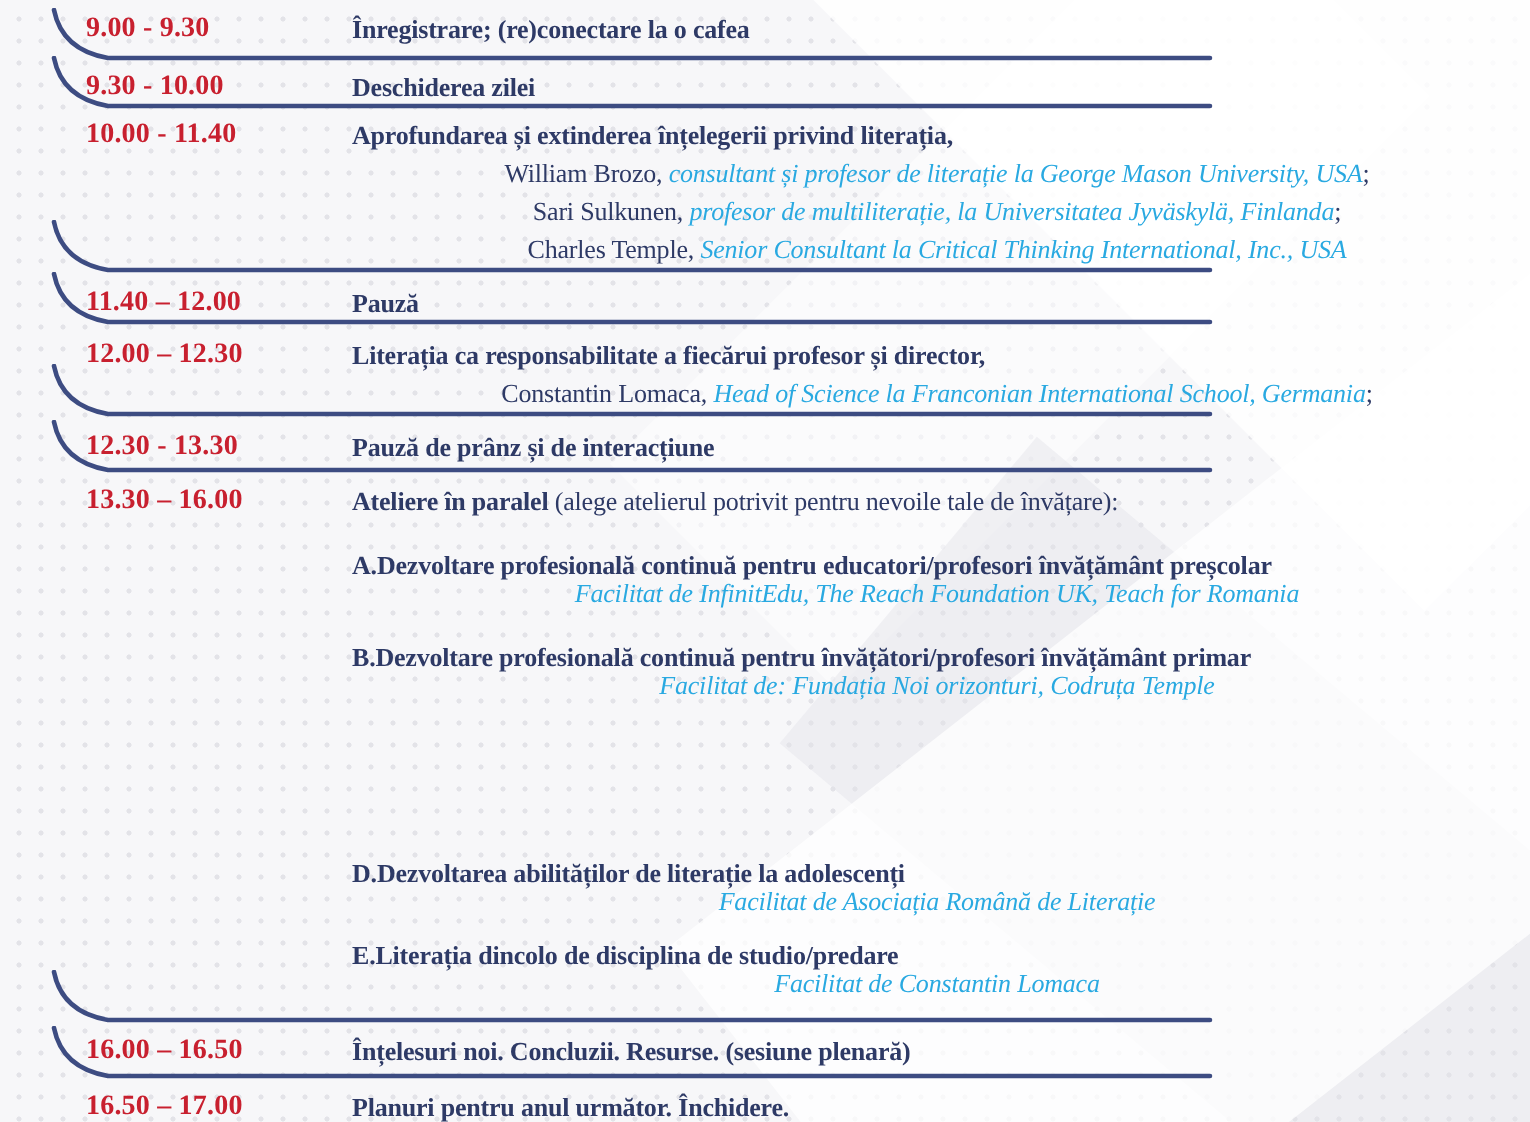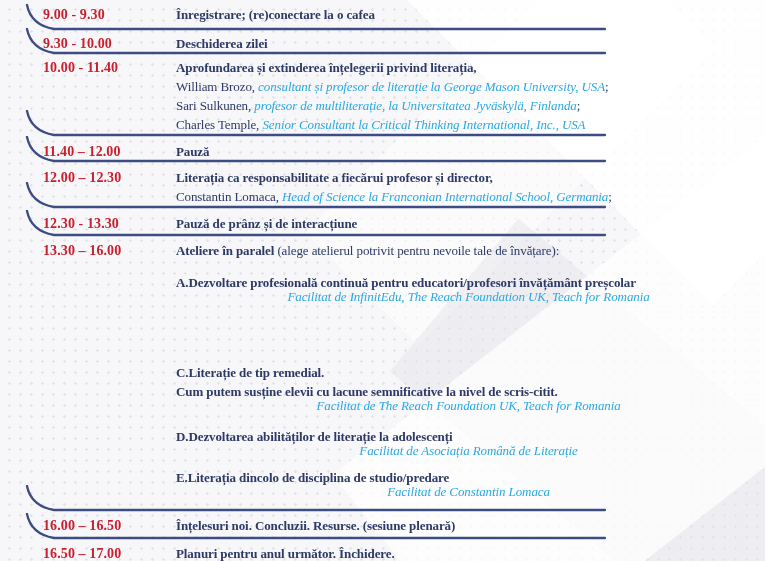--- a/index.html
+++ b/index.html
@@ -36,21 +36,21 @@
   .content {
     position:absolute; left:176px; top:0; width:585px;
     font-size:13px; line-height:19px; letter-spacing:-0.1px;
   }
   .bold   { font-weight:700; }
   .plain  { font-weight:400; }
   .role, .facil {
     font-style:italic; color:#29a9e1; font-weight:400;
   }
   .facil-line { margin-top:-5px;text-align:center; }
-  .speaker { white-space:nowrap; }
+  .speaker { white-space:nowrap;text-align:center; }
 
   .ws { position:absolute; left:176px; width:585px;
         font-size:13px; line-height:19px; letter-spacing:-0.1px; }
 
   .sep { position:absolute; left:22px; width:585px; height:30px; }
   .sep svg { display:block; width:585px; height:30px; }
 </style>
 </head>
 <body>
 
@@ -133,24 +133,23 @@
     <div class="time">13.30 – 16.00</div>
     <div class="content">
       <span class="bold">Ateliere în paralel</span><span class="plain"> (alege atelierul potrivit pentru nevoile tale de învățare):</span>
     </div>
   </div>
 
   <div class="ws" style="top:273px">
     <div class="bold">A.Dezvoltare profesională continuă pentru educatori/profesori învățământ preșcolar</div>
     <div class="facil facil-line">Facilitat de InfinitEdu, The Reach Foundation UK, Teach for Romania</div>
   </div>
-  <div class="ws" style="top:363px">
-    <div class="bold">C.Literație de tip remedial.</div>
-    <div class="bold">Cum putem susține elevii cu lacune semnificative la nivel de scris-citit.</div>
-    <div class="facil facil-line">Facilitat de The Reach Foundation UK, Teach for Romania</div>
+  <div class="ws" style="top:319px">
+    <div class="bold">B.Dezvoltare profesională continuă pentru învățători/profesori învățământ primar</div>
+    <div class="facil facil-line">Facilitat de: Fundația Noi orizonturi, Codruța Temple</div>
   </div>
   <div class="ws" style="top:427px">
     <div class="bold">D.Dezvoltarea abilităților de literație la adolescenți</div>
     <div class="facil facil-line">Facilitat de Asociația Română de Literație</div>
   </div>
   <div class="ws" style="top:468px">
     <div class="bold">E.Literația dincolo de disciplina de studio/predare</div>
     <div class="facil facil-line">Facilitat de Constantin Lomaca</div>
   </div>
   <div class="sep" style="top:485px">

